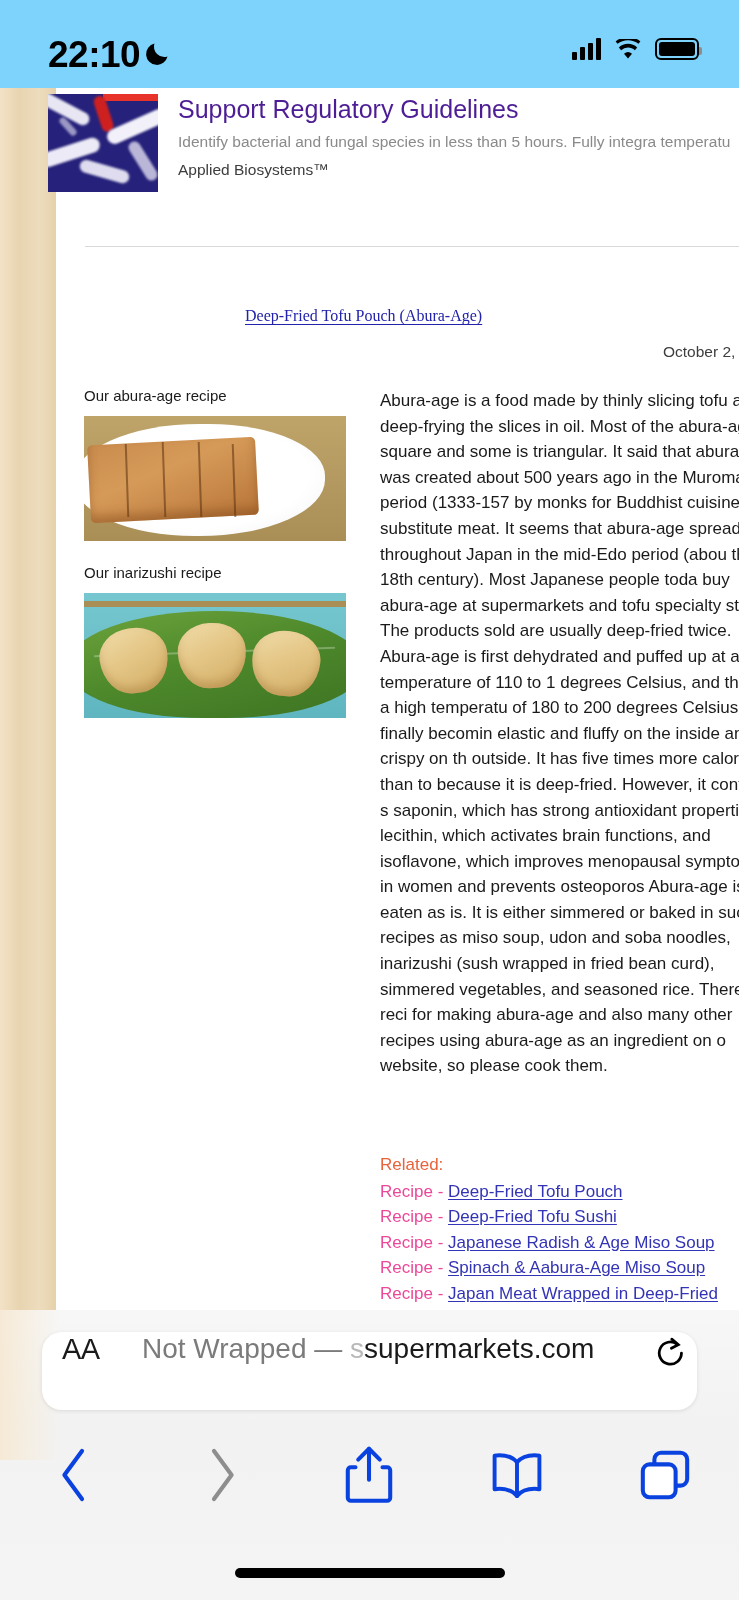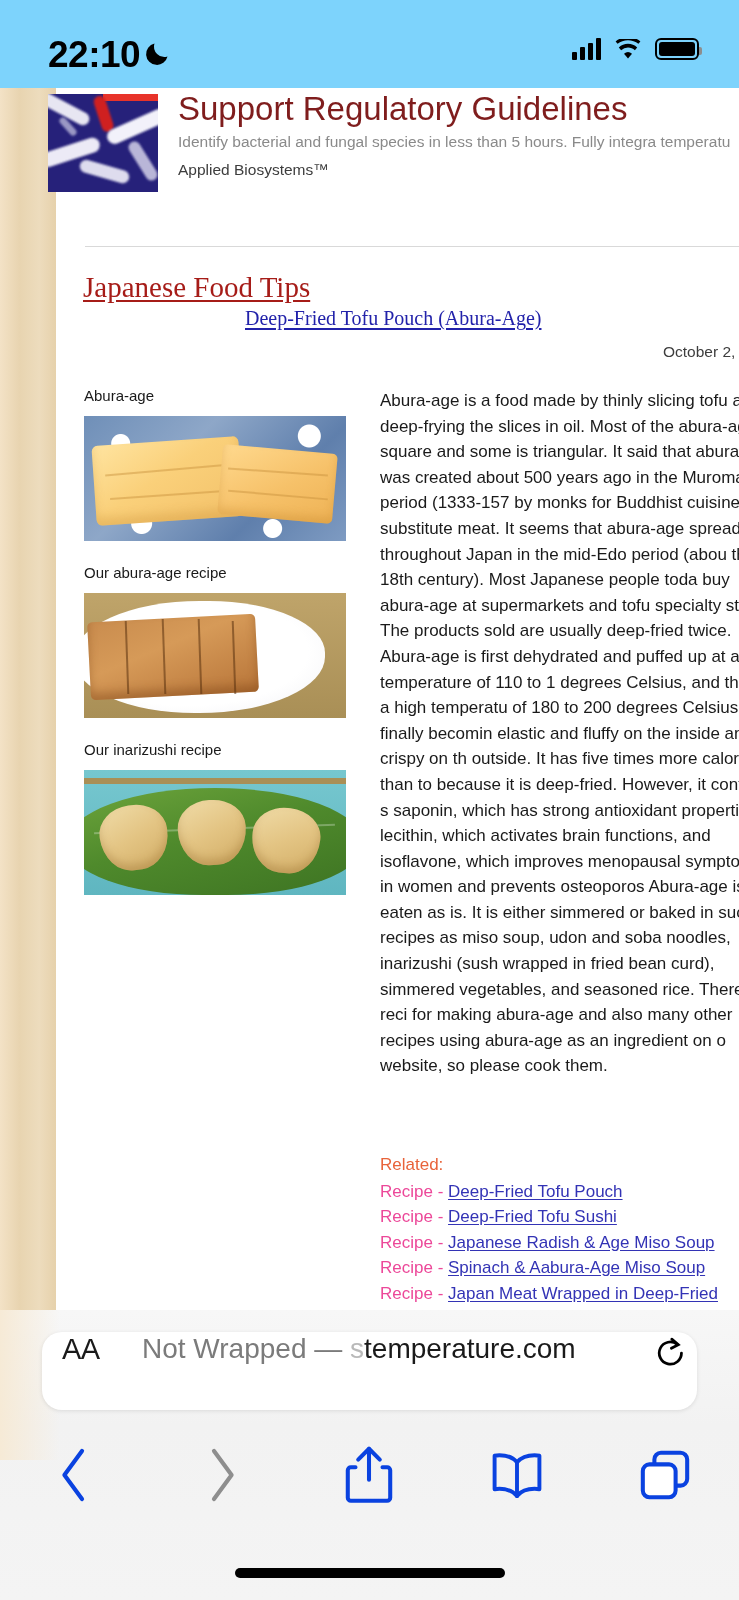--- a/index.html
+++ b/index.html
@@ -62,21 +62,21 @@
   #ad-thumb{
     position:absolute; left:0; top:0; width:110px; height:98px;
     background:#26217a; overflow:hidden;
   }
   #ad-thumb .rod{ position:absolute; border-radius:40px; filter:blur(1.2px); }
   #ad-thumb .redbar{
     position:absolute; right:0; top:0; width:55px; height:7px; background:#e8332a;
   }
   #ad-text{ position:absolute; left:130px; top:0; width:520px; }
   #ad-title{
-    font-size:33px; color:#7f1d1d; font-weight:400; line-height:30px;
+    font-size:25px; color:#4c1d95; font-weight:400; line-height:30px;
     white-space:nowrap;
   }
   #ad-desc{
     font-size:15.5px; color:#8a8a8a; line-height:21px; margin-top:7px;
     width:560px;
   }
   #ad-adv{ font-size:15.5px; color:#3d3d3d; margin-top:9px; }
 
   #divider{
     position:absolute; left:85px; top:158px; width:654px; height:1px;
@@ -86,21 +86,21 @@
   
   #site-link{
     position:absolute; left:83px; top:183px;
     font-family:"Liberation Serif", serif;
     font-size:29px; color:#a61c18; text-decoration:underline;
     text-underline-offset:3px;
   }
   #article-title{
     position:absolute; left:245px; top:219px;
     font-family:"Liberation Serif", serif;
-    font-size:20px; color:#2222aa; text-decoration:underline;
+    font-size:16px; color:#2222aa; text-decoration:underline;
     text-underline-offset:3px;
   }
   #article-date{
     position:absolute; left:663px; top:255px;
     font-size:15.5px; color:#3d3d3d; white-space:nowrap;
   }
 
   
   #figures{ position:absolute; left:84px; top:298px; width:270px; }
   .fig-cap{ font-size:15px; color:#1a1a1a; margin-bottom:10px; line-height:20px; }
@@ -276,38 +276,25 @@
       <div id="ad-desc">
         <span>Identify bacterial and fungal species in less than 5 hours. Fully integra</span>
         <span>temperatu</span>
       </div>
       <div id="ad-adv">Applied Biosystems™</div>
     </div>
   </div>
 
   <div id="divider"></div>
 
-  <a id="site-link" href="#">Japanese Food Tips</a>
   <a id="article-title" href="#">Deep-Fried Tofu Pouch (Abura-Age)</a>
   <div id="article-date">October 2, 20</div>
 
   <div id="figures">
 
-    <div class="fig-block">
-      <div class="fig-cap">Abura-age</div>
-      <div class="fig-img ph1">
-        <span class="plate"></span>
-        <span class="t1"></span>
-        <span class="ln" style="left:8%;top:42%;width:48%;transform:rotate(-5deg);"></span>
-        <span class="ln" style="left:10%;top:62%;width:44%;transform:rotate(-4deg);"></span>
-        <span class="t2"></span>
-        <span class="ln" style="left:55%;top:44%;width:38%;transform:rotate(4deg);"></span>
-        <span class="ln" style="left:55%;top:62%;width:38%;transform:rotate(5deg);"></span>
-      </div>
-    </div>
 
     <div class="fig-block">
       <div class="fig-cap">Our abura-age recipe</div>
       <div class="fig-img ph2">
         <span class="plate2"></span>
         <span class="slab"></span>
         <span class="cut" style="left:16%;top:22%;height:58%;transform:rotate(-2deg);"></span>
         <span class="cut" style="left:30%;top:21%;height:60%;transform:rotate(-2deg);"></span>
         <span class="cut" style="left:44%;top:21%;height:60%;transform:rotate(-2deg);"></span>
         <span class="cut" style="left:57%;top:22%;height:58%;transform:rotate(-2deg);"></span>
@@ -360,21 +347,21 @@
 <div id="safari-chrome">
   <div id="chrome-left-tint"></div>
 
   <div id="url-bar"></div>
 
   <div id="aa-button"><span>AA</span></div>
 
   <div id="url-text">
     <span class="ns">Not Wrapped</span>
     <span class="dash">—</span>
-    <span class="fade">s</span><span class="host">temperature.com</span>
+    <span class="fade">s</span><span class="host">supermarkets.com</span>
   </div>
 
   <svg id="reload-icon" viewBox="0 0 24 26" fill="none" stroke="#000" stroke-width="2.1" stroke-linecap="round">
     <path d="M20 13a8.5 8.5 0 1 1-3.2-6.6"></path>
     <path d="M12.6 2.4L17.6 6.6 12.3 9.4"></path>
   </svg>
 
   <div id="toolbar">
 
     <div class="tb-btn">

